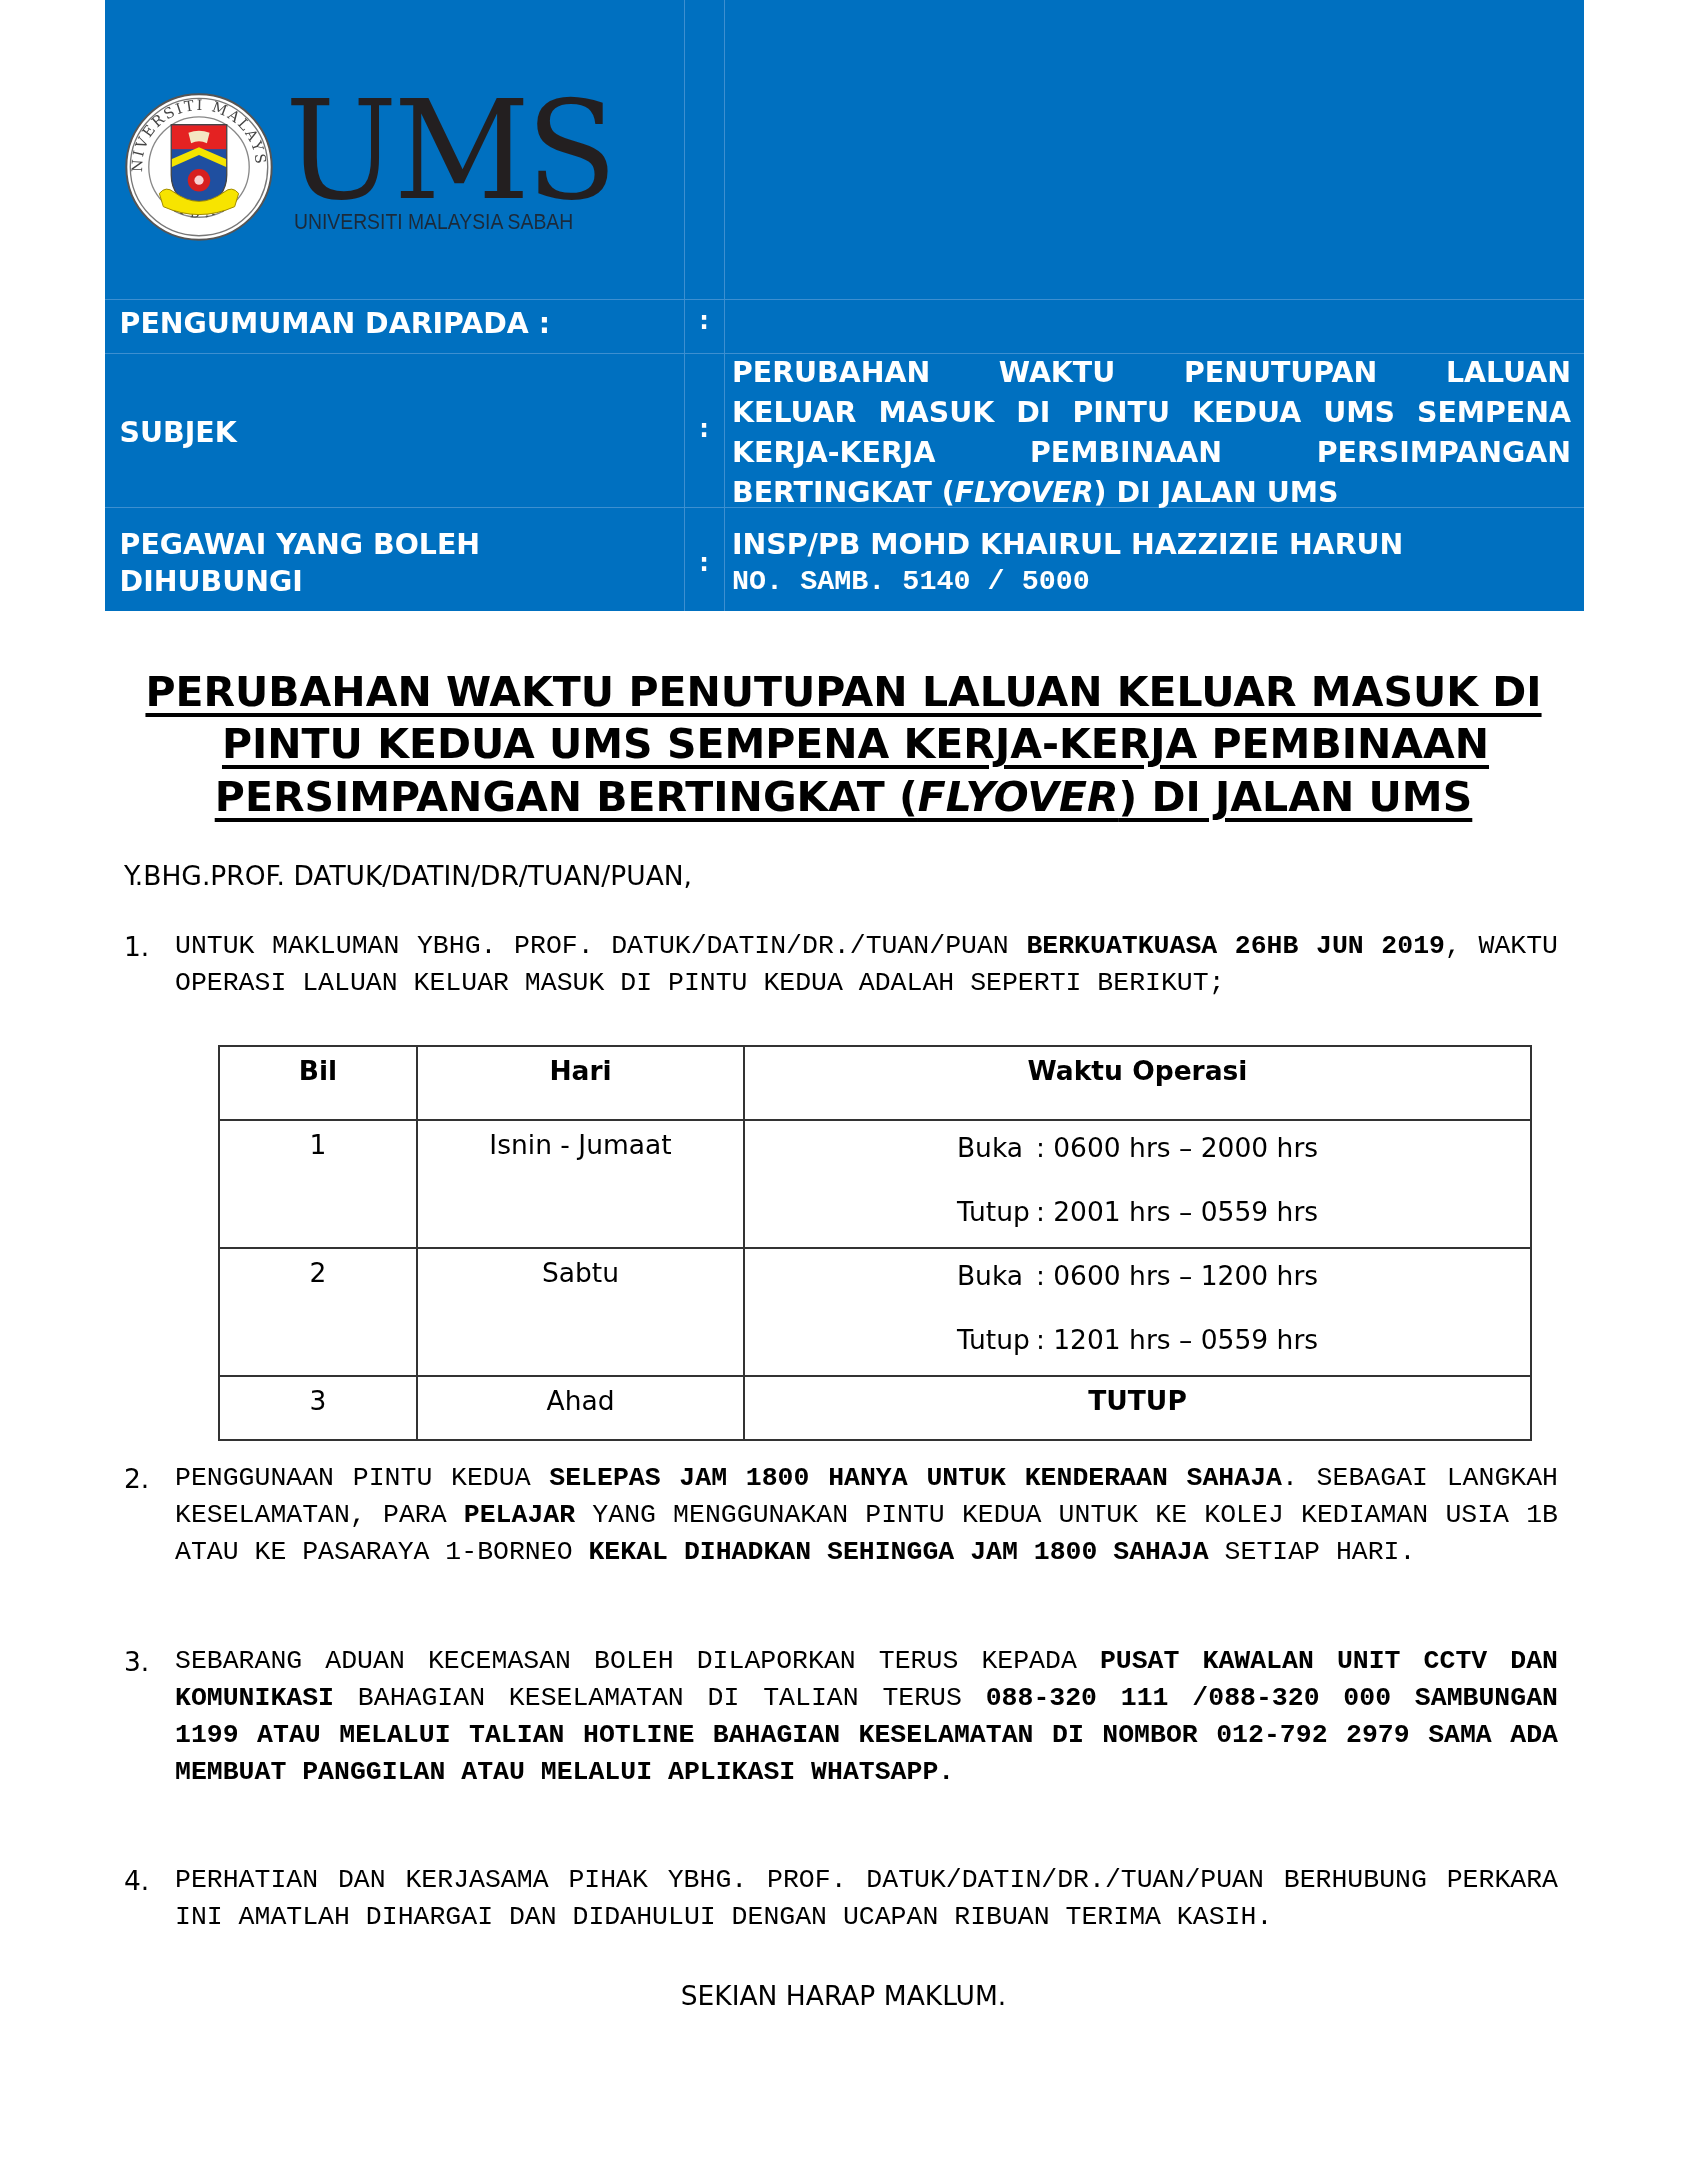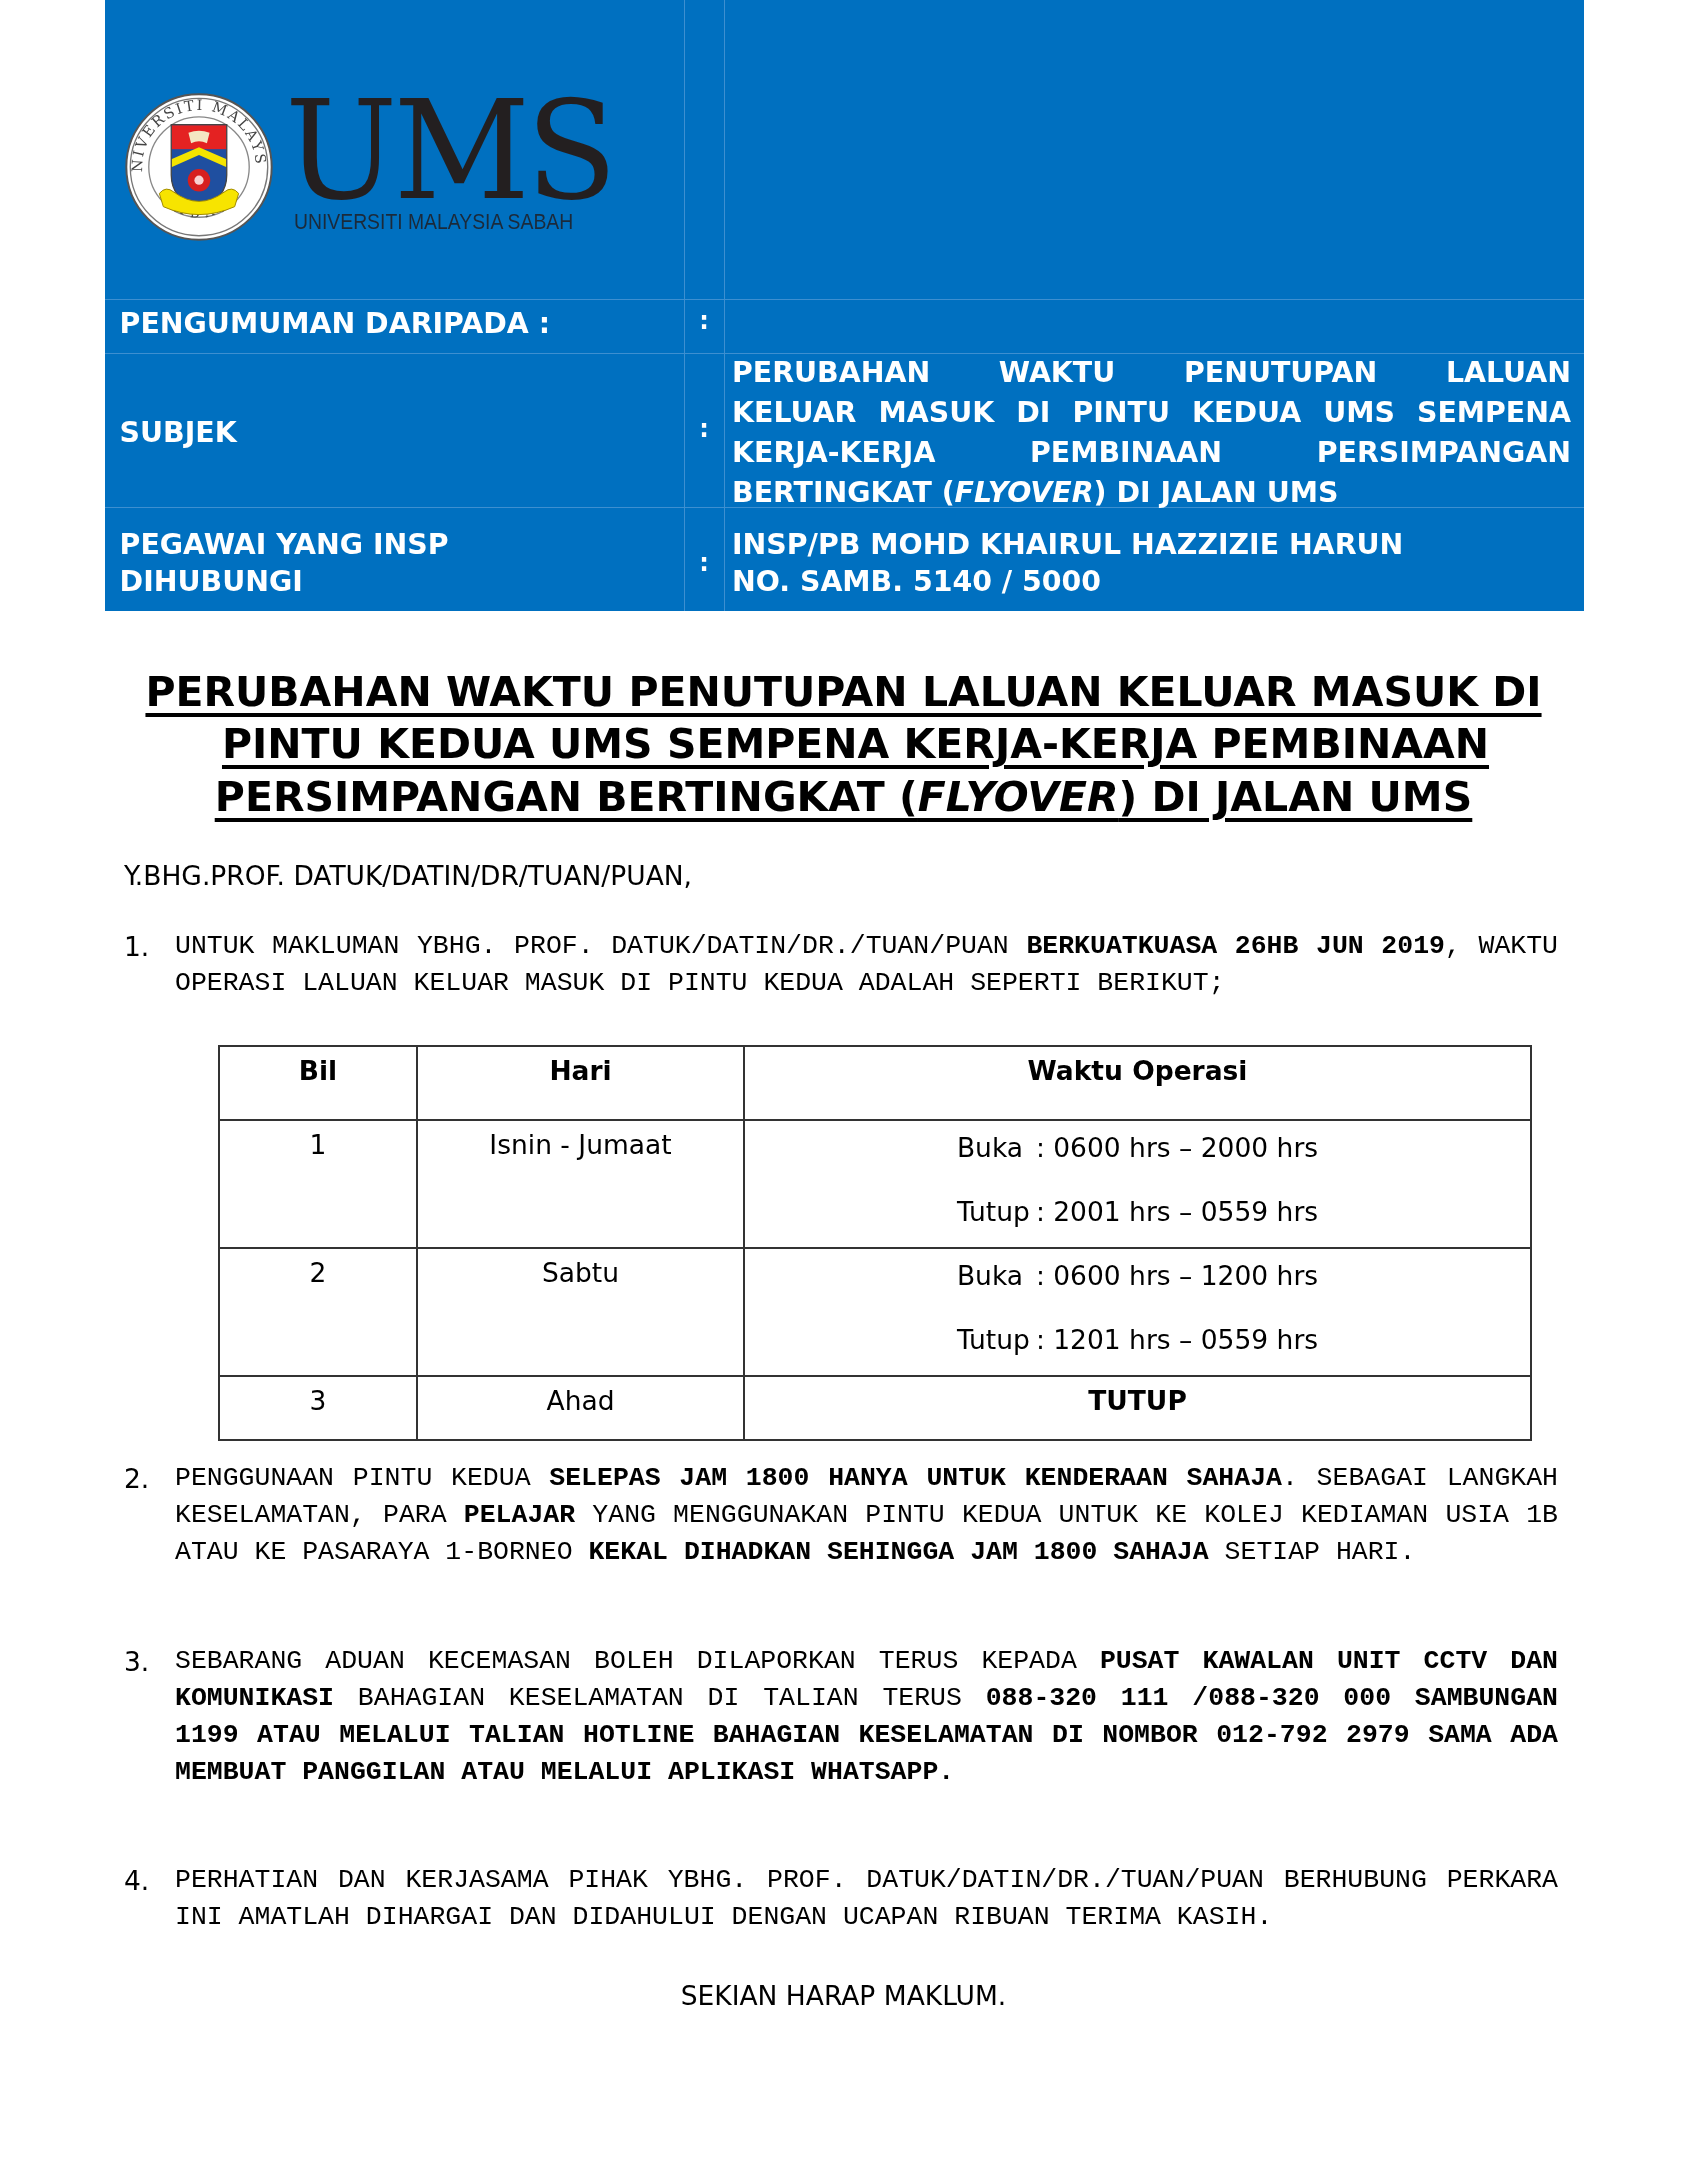--- a/index.html
+++ b/index.html
@@ -81,25 +81,25 @@
 
   <div class="hdr-txt" style="left:14.6px;top:413px;">SUBJEK</div>
   <div class="hdr-colon" style="left:579px;top:415px;">:</div>
   <div class="abs" style="left:627px;top:353px;width:839px;">
     <div class="hdr-txt" style="position:relative;text-align:justify;text-align-last:justify;">PERUBAHAN WAKTU PENUTUPAN LALUAN</div>
     <div class="hdr-txt" style="position:relative;text-align:justify;text-align-last:justify;">KELUAR MASUK DI PINTU KEDUA UMS SEMPENA</div>
     <div class="hdr-txt" style="position:relative;text-align:justify;text-align-last:justify;">KERJA-KERJA PEMBINAAN PERSIMPANGAN</div>
     <div class="hdr-txt" style="position:relative;"><span>BERTINGKAT (</span><i>FLYOVER</i><span>) DI JALAN UMS</span></div>
   </div>
 
-  <div class="hdr-txt" style="left:14.6px;top:525px;">PEGAWAI YANG INSP</div>
+  <div class="hdr-txt" style="left:14.6px;top:525px;">PEGAWAI YANG BOLEH</div>
   <div class="hdr-txt" style="left:14.6px;top:562px;">DIHUBUNGI</div>
   <div class="hdr-colon" style="left:579px;top:549px;">:</div>
   <div class="hdr-txt" style="left:627px;top:525px;">INSP/PB MOHD KHAIRUL HAZZIZIE HARUN</div>
-  <div class="hdr-txt" style="left:627px;top:562px;">NO. SAMB. 5140 / 5000</div>
+  <div class="hdr-txt" style="left:627px;top:562px;font-family:Liberation Mono, monospace;">NO. SAMB. 5140 / 5000</div>
 </div>
 
 <div class="title-line" style="top:666px;"><span>PERUBAHAN WAKTU PENUTUPAN LALUAN KELUAR MASUK DI</span></div>
 <div class="title-line" style="top:718px;margin-left:12px;"><span>PINTU KEDUA UMS SEMPENA KERJA-KERJA PEMBINAAN</span></div>
 <div class="title-line" style="top:771px;"><span><span>PERSIMPANGAN BERTINGKAT (</span><i>FLYOVER</i><span>) DI JALAN UMS</span></span></div>
 
 <div class="abs body-txt" style="left:124px;top:857px;">Y.BHG.PROF. DATUK/DATIN/DR/TUAN/PUAN,</div>
 
 <div class="abs body-txt num" style="top:928px;">1.</div>
 <div class="body-txt para" style="top:928px;"><span>UNTUK MAKLUMAN YBHG. PROF. DATUK/DATIN/DR./TUAN/PUAN </span><b>BERKUATKUASA 26HB JUN 2019</b><span>, WAKTU OPERASI LALUAN KELUAR MASUK DI PINTU KEDUA ADALAH SEPERTI BERIKUT;</span></div>

